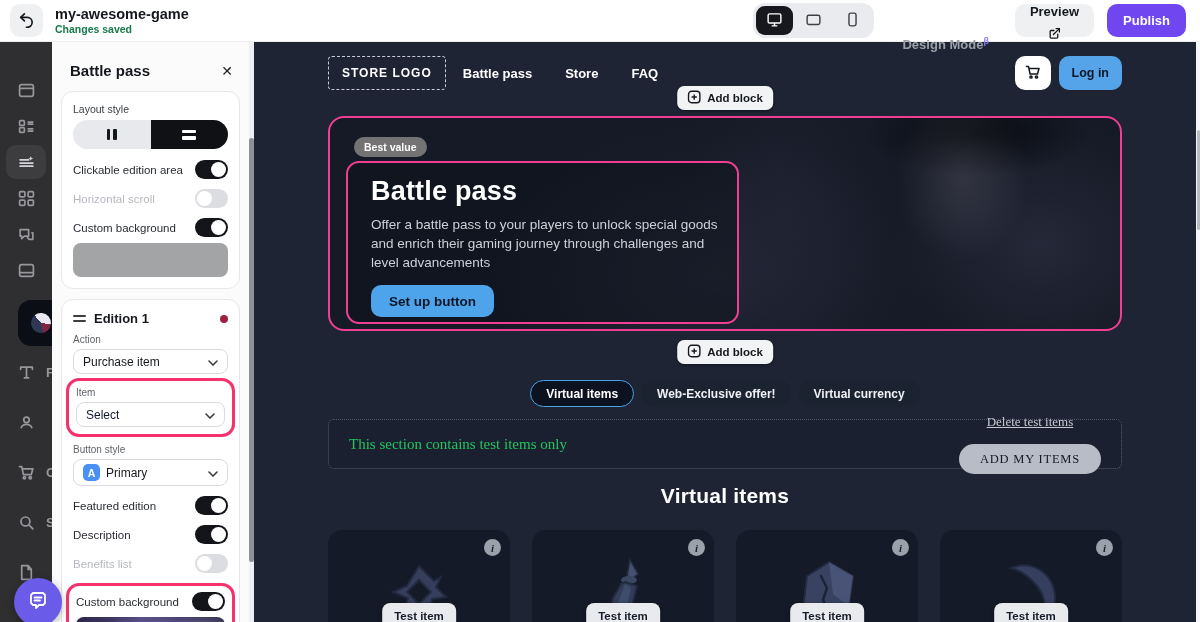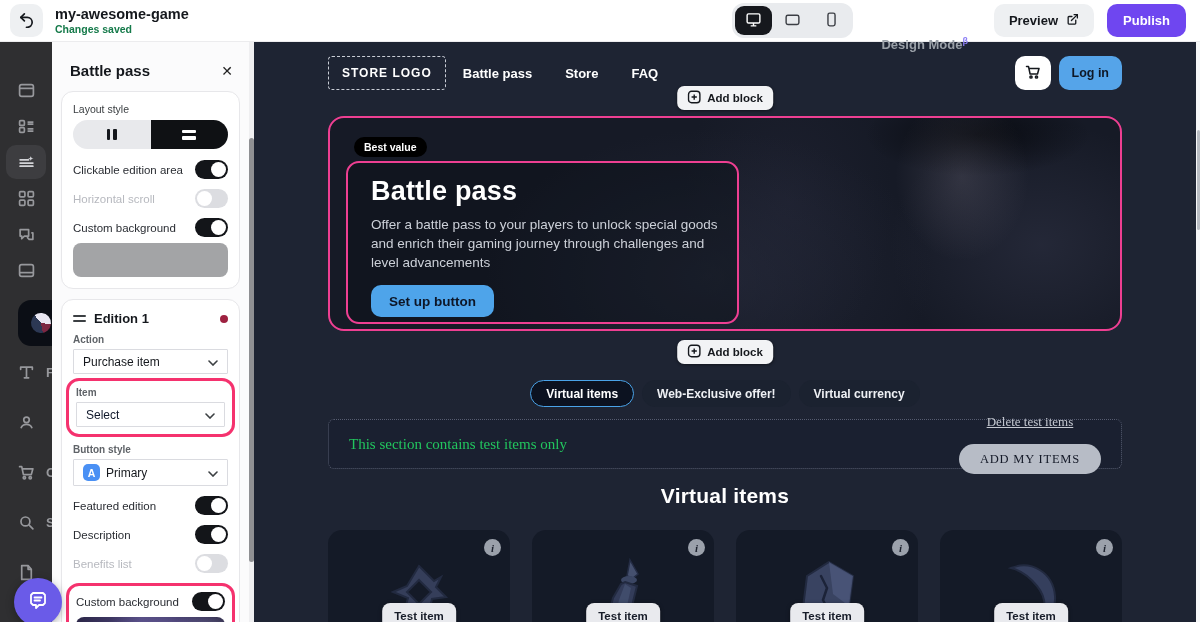--- a/index.html
+++ b/index.html
@@ -11,42 +11,42 @@
   .undo-btn { width:33px; height:33px; border:none; background:#eef0f2; border-radius:10px; display:flex; align-items:center; justify-content:center; cursor:pointer; }
   .title-box { margin-left:12px; line-height:1.15; }
   .app-title { font-size:14.5px; font-weight:bold; color:#15181d; }
   .app-status { font-size:10.5px; font-weight:bold; color:#157a4a; }
   .topbar-right { margin-left:auto; display:flex; align-items:center; }
   .device-group { background:#e9ebee; border-radius:12px; padding:3px; display:flex; gap:2px; }
   .device-btn { width:37px; height:29px; border:none; background:transparent; border-radius:9px; display:flex; align-items:center; justify-content:center; cursor:pointer; }
   .device-btn.active { background:#16181d; }
   .design-mode { margin-left:28px; font-size:13px; font-weight:bold; color:#9aa0a8;margin-top:48px; }
   .design-mode sup { color:#8a7cf5; font-size:9px; font-weight:bold; }
-  .btn-preview { margin-left:26px; height:33px; padding:0 15px; border:none; border-radius:10px; background:#eef0f2; font-family:inherit; font-size:13px; font-weight:bold; color:#15181d; display:flex; align-items:center; gap:8px; cursor:pointer; }
+  .btn-preview { margin-left:26px; height:33px; padding:0 15px; border:none; border-radius:10px; background:#eef0f2; font-family:inherit; font-size:13px; font-weight:bold; color:#15181d; display:flex; align-items:center; gap:8px; cursor:pointer;flex-direction:column; }
   .btn-publish { margin-left:13px; height:33px; padding:0 16px; border:none; border-radius:10px; background:#6f46f0; font-family:inherit; font-size:13px; font-weight:bold; color:#fff; cursor:pointer; }
 
   
   .workspace { display:flex; height:580px; position:relative; }
 
   
   .iconstrip { width:52px; background:#2f2f31; position:relative; flex:0 0 52px; z-index:1; }
   .strip-icon { position:absolute; left:26px; transform:translate(-50%,-50%); width:18px; height:18px; display:flex; align-items:center; justify-content:center; }
   .strip-active-bg { position:absolute; left:6px; width:40px; height:34px; background:#3d3d40; border-radius:10px; transform:translateY(-50%); }
   .theme-tile { position:absolute; left:18px; top:258px; width:46px; height:46px; background:#0b0e15; border-radius:13px; display:flex; align-items:center; justify-content:center; }
   .theme-pie { width:20px; height:20px; border-radius:50%; background:conic-gradient(#e9e7f2 0 38%, #7c2742 38% 58%, #2c3854 58% 100%); transform:rotate(-40deg); }
   .peek-label { position:absolute; left:46px; transform:translateY(-50%); font-size:13px; color:#97989c; font-weight:bold; }
 
   
   .panel { width:197px; flex:0 0 197px; background:#fbfbfc; position:relative; z-index:2; }
   .panel-header { display:flex; align-items:center; justify-content:space-between; padding:20px 16px 12px 18px; }
   .panel-title { font-size:15px; font-weight:bold; color:#15181d; }
   .panel-close { border:none; background:none; font-size:14px; color:#222; cursor:pointer; line-height:1; }
   .pcard { margin:0 9px 10px 9px; background:#fff; border:1px solid #e7e7ea; border-radius:12px; padding:11px; }
   .field-label { font-size:10.5px; color:#3c4043; margin-bottom:5px; }
-  .field-label.sm { font-size:10px; color:#5f6368; margin:7px 0 4px;font-weight:bold; }
+  .field-label.sm { font-size:10px; color:#5f6368; margin:7px 0 4px; }
   .segmented { display:flex; height:29px; border-radius:15px; overflow:hidden; margin-bottom:11px; }
   .seg { flex:1; border:none; display:flex; align-items:center; justify-content:center; gap:3px; cursor:pointer; }
   .seg.left { background:#e8e9ec; }
   .seg.right { background:#0f1114; }
   .vbar { width:3.5px; height:11px; background:#15181d; border-radius:1px; }
   .hbar { width:14px; height:3.5px; background:#fff; border-radius:1px; }
   .toggle-row { display:flex; align-items:center; justify-content:space-between; margin:10px 0; }
   .toggle-row .tlabel { font-size:11.5px; color:#2a2d33; }
   .toggle-row .tlabel.disabled { color:#b7b9bf; }
   .toggle { width:33px; height:19px; border-radius:10px; position:relative; flex:0 0 33px; cursor:pointer; border:none; }
@@ -54,21 +54,21 @@
   .toggle.off { background:#dcdde1; }
   .toggle .knob { position:absolute; top:2px; width:15px; height:15px; background:#fff; border-radius:50%; }
   .toggle.on .knob { right:2px; }
   .toggle.off .knob { left:2px; }
   .swatch { height:34px; border-radius:8px; background:#a3a4a6; margin-top:4px; cursor:pointer; }
   .edition-head { display:flex; align-items:center; gap:8px; margin-bottom:8px; }
   .drag-handle { display:flex; flex-direction:column; gap:3px; cursor:grab; }
   .drag-handle span { width:13px; height:2px; background:#3c4043; border-radius:1px; }
   .edition-title { font-size:13px; font-weight:bold; color:#15181d; }
   .status-dot { margin-left:auto; width:8px; height:8px; border-radius:50%; background:#9e2140; }
-  .select { height:25px; width:100%; border:1px solid #dadbe0; border-radius:1px; background:#fff; display:flex; align-items:center; padding:0 9px; font-size:12px; color:#15181d; cursor:pointer; gap:6px; }
+  .select { height:25px; width:100%; border:1px solid #dadbe0; border-radius:8px; background:#fff; display:flex; align-items:center; padding:0 9px; font-size:12px; color:#15181d; cursor:pointer; gap:6px; }
   .select .chev { margin-left:auto; }
   .select .placeholder { color:#0f172a; }
   .a-chip { width:17px; height:17px; border-radius:5px; background:#4a90f4; color:#fff; font-size:10.5px; font-weight:bold; display:flex; align-items:center; justify-content:center; }
   .pink-ring { border:3px solid #f5326e; border-radius:13px; padding:4px 7px 7px; margin:4px -7px; }
   .bg-thumb { height:38px; border-radius:8px; cursor:pointer;
     background:
       radial-gradient(55px 26px at 32% 62%, rgba(164,152,214,.85), rgba(120,110,180,0) 70%),
       radial-gradient(85px 36px at 62% 35%, rgba(120,108,175,.7), rgba(90,82,140,0) 75%),
       radial-gradient(60px 40px at 92% 45%, rgba(150,150,175,.5), rgba(90,90,120,0) 70%),
       linear-gradient(100deg, #2b2648, #4c4478 42%, #262244 75%, #171331); }
@@ -94,21 +94,21 @@
   .add-block.second { top:298px; }
 
   .hero { position:absolute; left:0; top:74px; width:794px; height:215px; border:2px solid #ee3f92; border-radius:16px; background:#161a26; overflow:hidden; cursor:pointer; }
   .hero-art { position:absolute; inset:0;
     background:
       radial-gradient(95px 120px at 80% 28%, rgba(150,142,158,.20), rgba(150,142,158,0) 70%),
       radial-gradient(150px 55px at 82% 8%, rgba(6,8,13,.85), rgba(6,8,13,0) 75%),
       radial-gradient(210px 170px at 90% 60%, rgba(72,75,100,.28), rgba(72,75,100,0) 72%),
       radial-gradient(320px 210px at 48% 75%, rgba(42,46,64,.55), rgba(42,46,64,0) 70%),
       radial-gradient(140px 200px at 58% 40%, rgba(30,33,48,.8), rgba(30,33,48,0) 75%); }
-  .hero-badge { position:absolute; left:24px; top:19px; height:20px; padding:0 10px; background:#000000; border-radius:10px; color:#fff; font-size:10.5px; font-weight:bold; display:flex; align-items:center; }
+  .hero-badge { position:absolute; left:24px; top:19px; height:20px; padding:0 10px; background:#737373; border-radius:10px; color:#fff; font-size:10.5px; font-weight:bold; display:flex; align-items:center; }
   .hero-card { position:absolute; left:16px; top:43px; width:393px; height:163px; border:2.5px solid #ee3f92; border-radius:13px; padding:13px 23px; background:rgba(10,13,20,.35); }
   .hero-title { color:#fff; font-size:27px; font-weight:bold; letter-spacing:.2px; }
   .hero-desc { margin-top:8px; width:350px; color:#ccd0d8; font-size:13.5px; line-height:1.42; }
   .hero-btn { margin-top:13px; height:32px; padding:0 18px; background:#4ea4ea; border:none; border-radius:10px; font-family:inherit; font-size:13.5px; font-weight:bold; color:#0d1626; cursor:pointer; }
 
   .tabs { position:absolute; left:0; top:338px; width:794px; display:flex; justify-content:center; gap:8px; }
   .tab { height:27px; padding:0 15px; border-radius:14px; border:none; background:#1b2230; color:#eef0f4; font-family:inherit; font-size:12px; font-weight:bold; cursor:pointer; }
   .tab.active { background:#0c1220; border:1.5px solid #4aa3e8; color:#fff; }
 
   .test-banner { position:absolute; left:0; top:377px; width:794px; height:50px; background:#1a2030; border:1.5px dotted #575d70; border-radius:6px; display:flex; align-items:center; padding:0 20px; }

